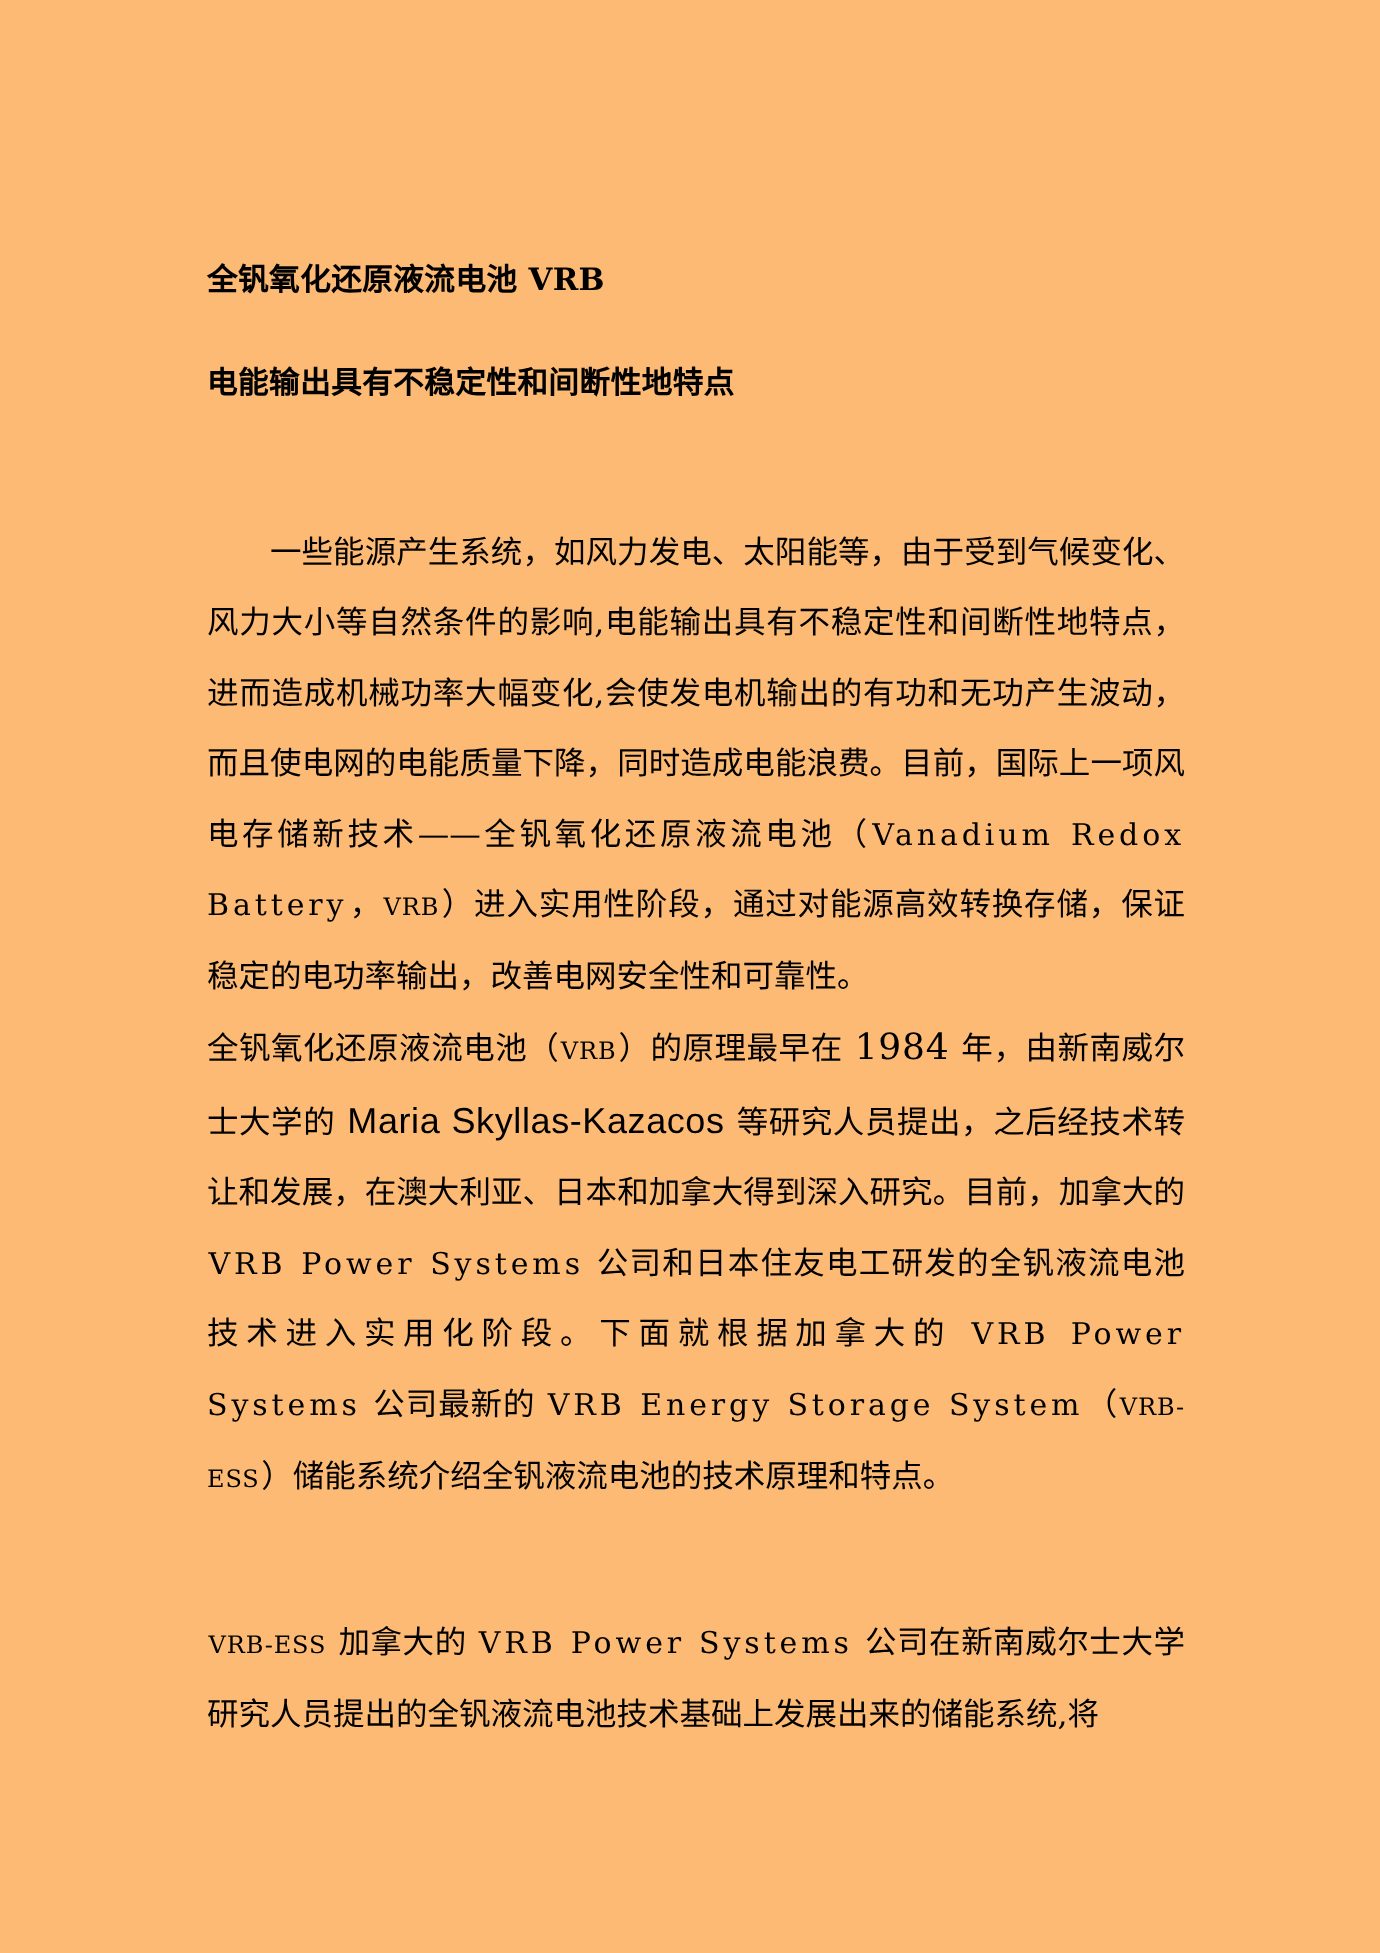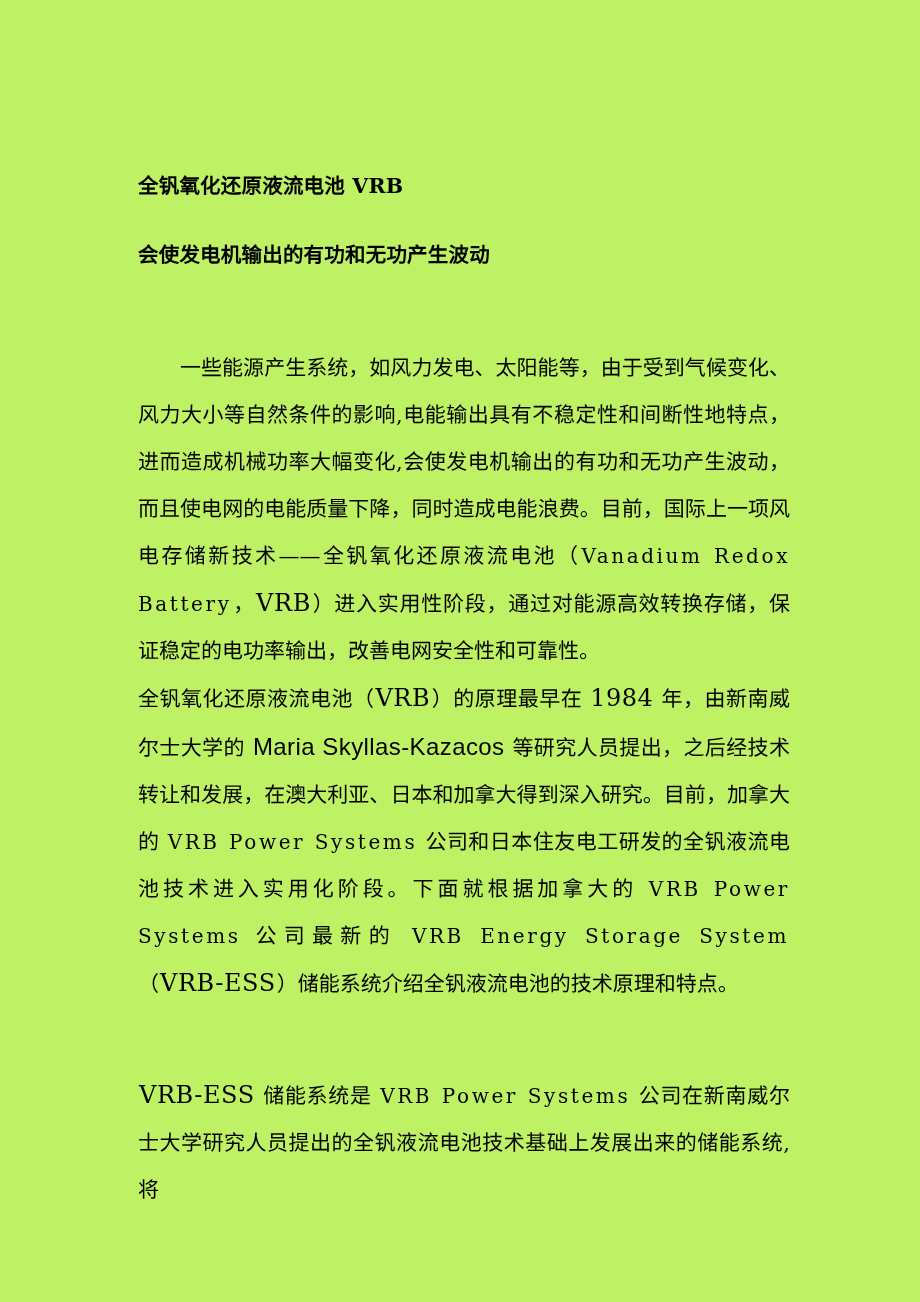--- a/index.html
+++ b/index.html
@@ -7,21 +7,21 @@
     margin: 0;
     padding: 0;
     background: #ffffff;
   }
 
   .page {
     position: relative;
     width: 920px;
     height: 1302px;
     margin: 0 auto;
-    background: #bef264;
+    background: #fdba74;
     overflow: hidden;
     box-sizing: border-box;
   }
 
   .content {
     position: absolute;
     left: 138px;
     top: 0;
     width: 652px;
   }
@@ -74,21 +74,21 @@
     text-align-last: left;
   }
 
   .para.indent {
     text-indent: 2em;
   }
 
   
   .lat {
     font-family: "DejaVu Serif", "Liberation Serif", serif;
-    font-size: 24px;
+    font-size: 16px;
     letter-spacing: 0.6px;
     padding: 0 1px;
   }
 
   .lat-wide {
     font-family: "DejaVu Serif", "Liberation Serif", serif;
     font-size: 20px;
     letter-spacing: 2.6px;
     padding: 0 1px;
   }
@@ -110,30 +110,30 @@
 </style>
 </head>
 <body>
 
 <div class="page">
 
   <div class="content">
 
     <div class="doc-heading heading-1">全钒氧化还原液流电池 VRB</div>
 
-    <div class="doc-heading heading-2">会使发电机输出的有功和无功产生波动</div>
+    <div class="doc-heading heading-2">电能输出具有不稳定性和间断性地特点</div>
 
     <div class="body-block block-intro">
       <p class="para indent"><span>一些能源产生系统，如风力发电、太阳能等，由于受到气候变化、风力大小等自然条件的影响,电能输出具有不稳定性和间断性地特点，进而造成机械功率大幅变化,会使发电机输出的有功和无功产生波动，而且使电网的电能质量下降，同时造成电能浪费。目前，国际上一项风电存储新技术——全钒氧化还原液流电池（</span><span class="lat-wide">Vanadium Redox Battery</span><span>，</span><span class="lat">VRB</span><span>）进入实用性阶段，通过对能源高效转换存储，保证稳定的电功率输出，改善电网安全性和可靠性。</span></p>
     </div>
 
     <div class="body-block block-main">
 
 
       <p class="para"><span>全钒氧化还原液流电池（</span><span class="lat">VRB</span><span>）的原理最早在 </span><span class="num">1984</span><span> 年，由新南威尔士大学的 </span><span class="lat-sans">Maria Skyllas-Kazacos</span><span> 等研究人员提出，之后经技术转让和发展，在澳大利亚、日本和加拿大得到深入研究。目前，加拿大的 </span><span class="lat-wide">VRB Power Systems</span><span> 公司和日本住友电工研发的全钒液流电池技术进入实用化阶段。下面就根据加拿大的 </span><span class="lat-wide">VRB Power Systems</span><span> 公司最新的 </span><span class="lat-wide">VRB Energy Storage System</span><span>（</span><span class="lat">VRB-ESS</span><span>）储能系统介绍全钒液流电池的技术原理和特点。</span></p>
     </div>
 
     <div class="body-block block-final">
-      <p class="para"><span class="lat">VRB-ESS</span><span> 储能系统是 </span><span class="lat-wide">VRB Power Systems</span><span> 公司在新南威尔士大学研究人员提出的全钒液流电池技术基础上发展出来的储能系统,将</span></p>
+      <p class="para"><span class="lat">VRB-ESS</span><span> 加拿大的 </span><span class="lat-wide">VRB Power Systems</span><span> 公司在新南威尔士大学研究人员提出的全钒液流电池技术基础上发展出来的储能系统,将</span></p>
     </div>
 
   </div>
 </div>
 
 </body></html>

